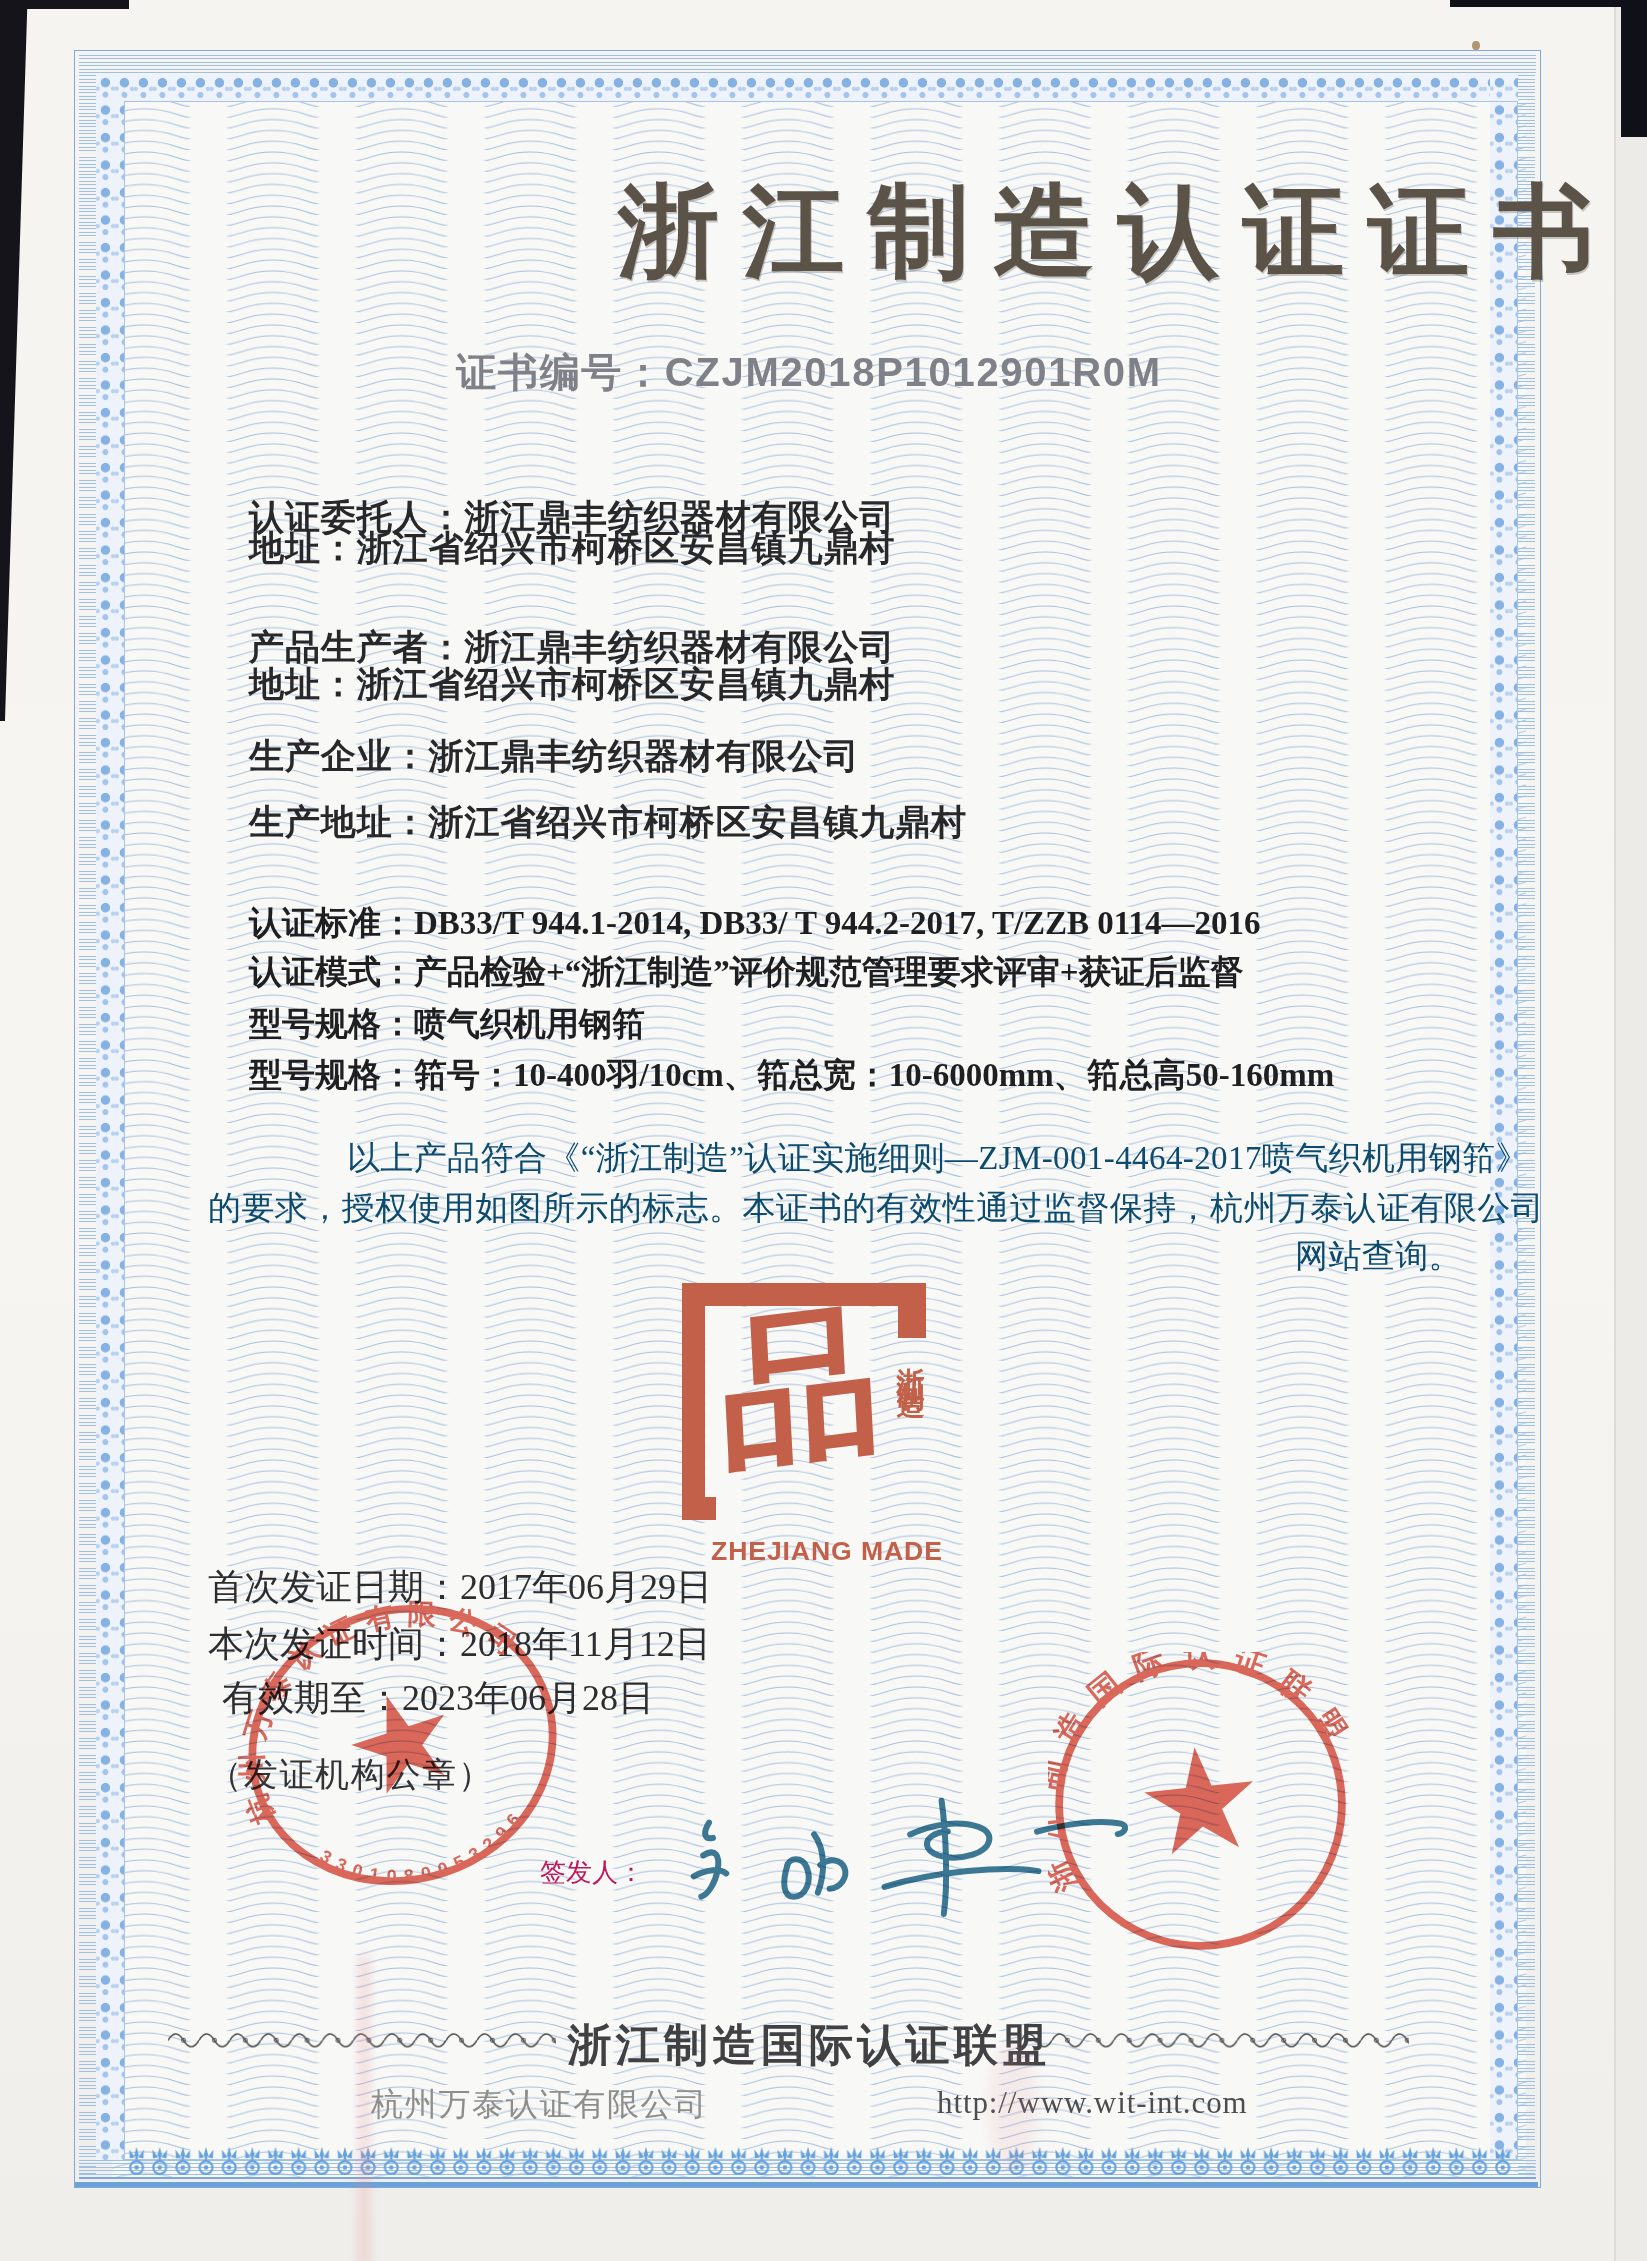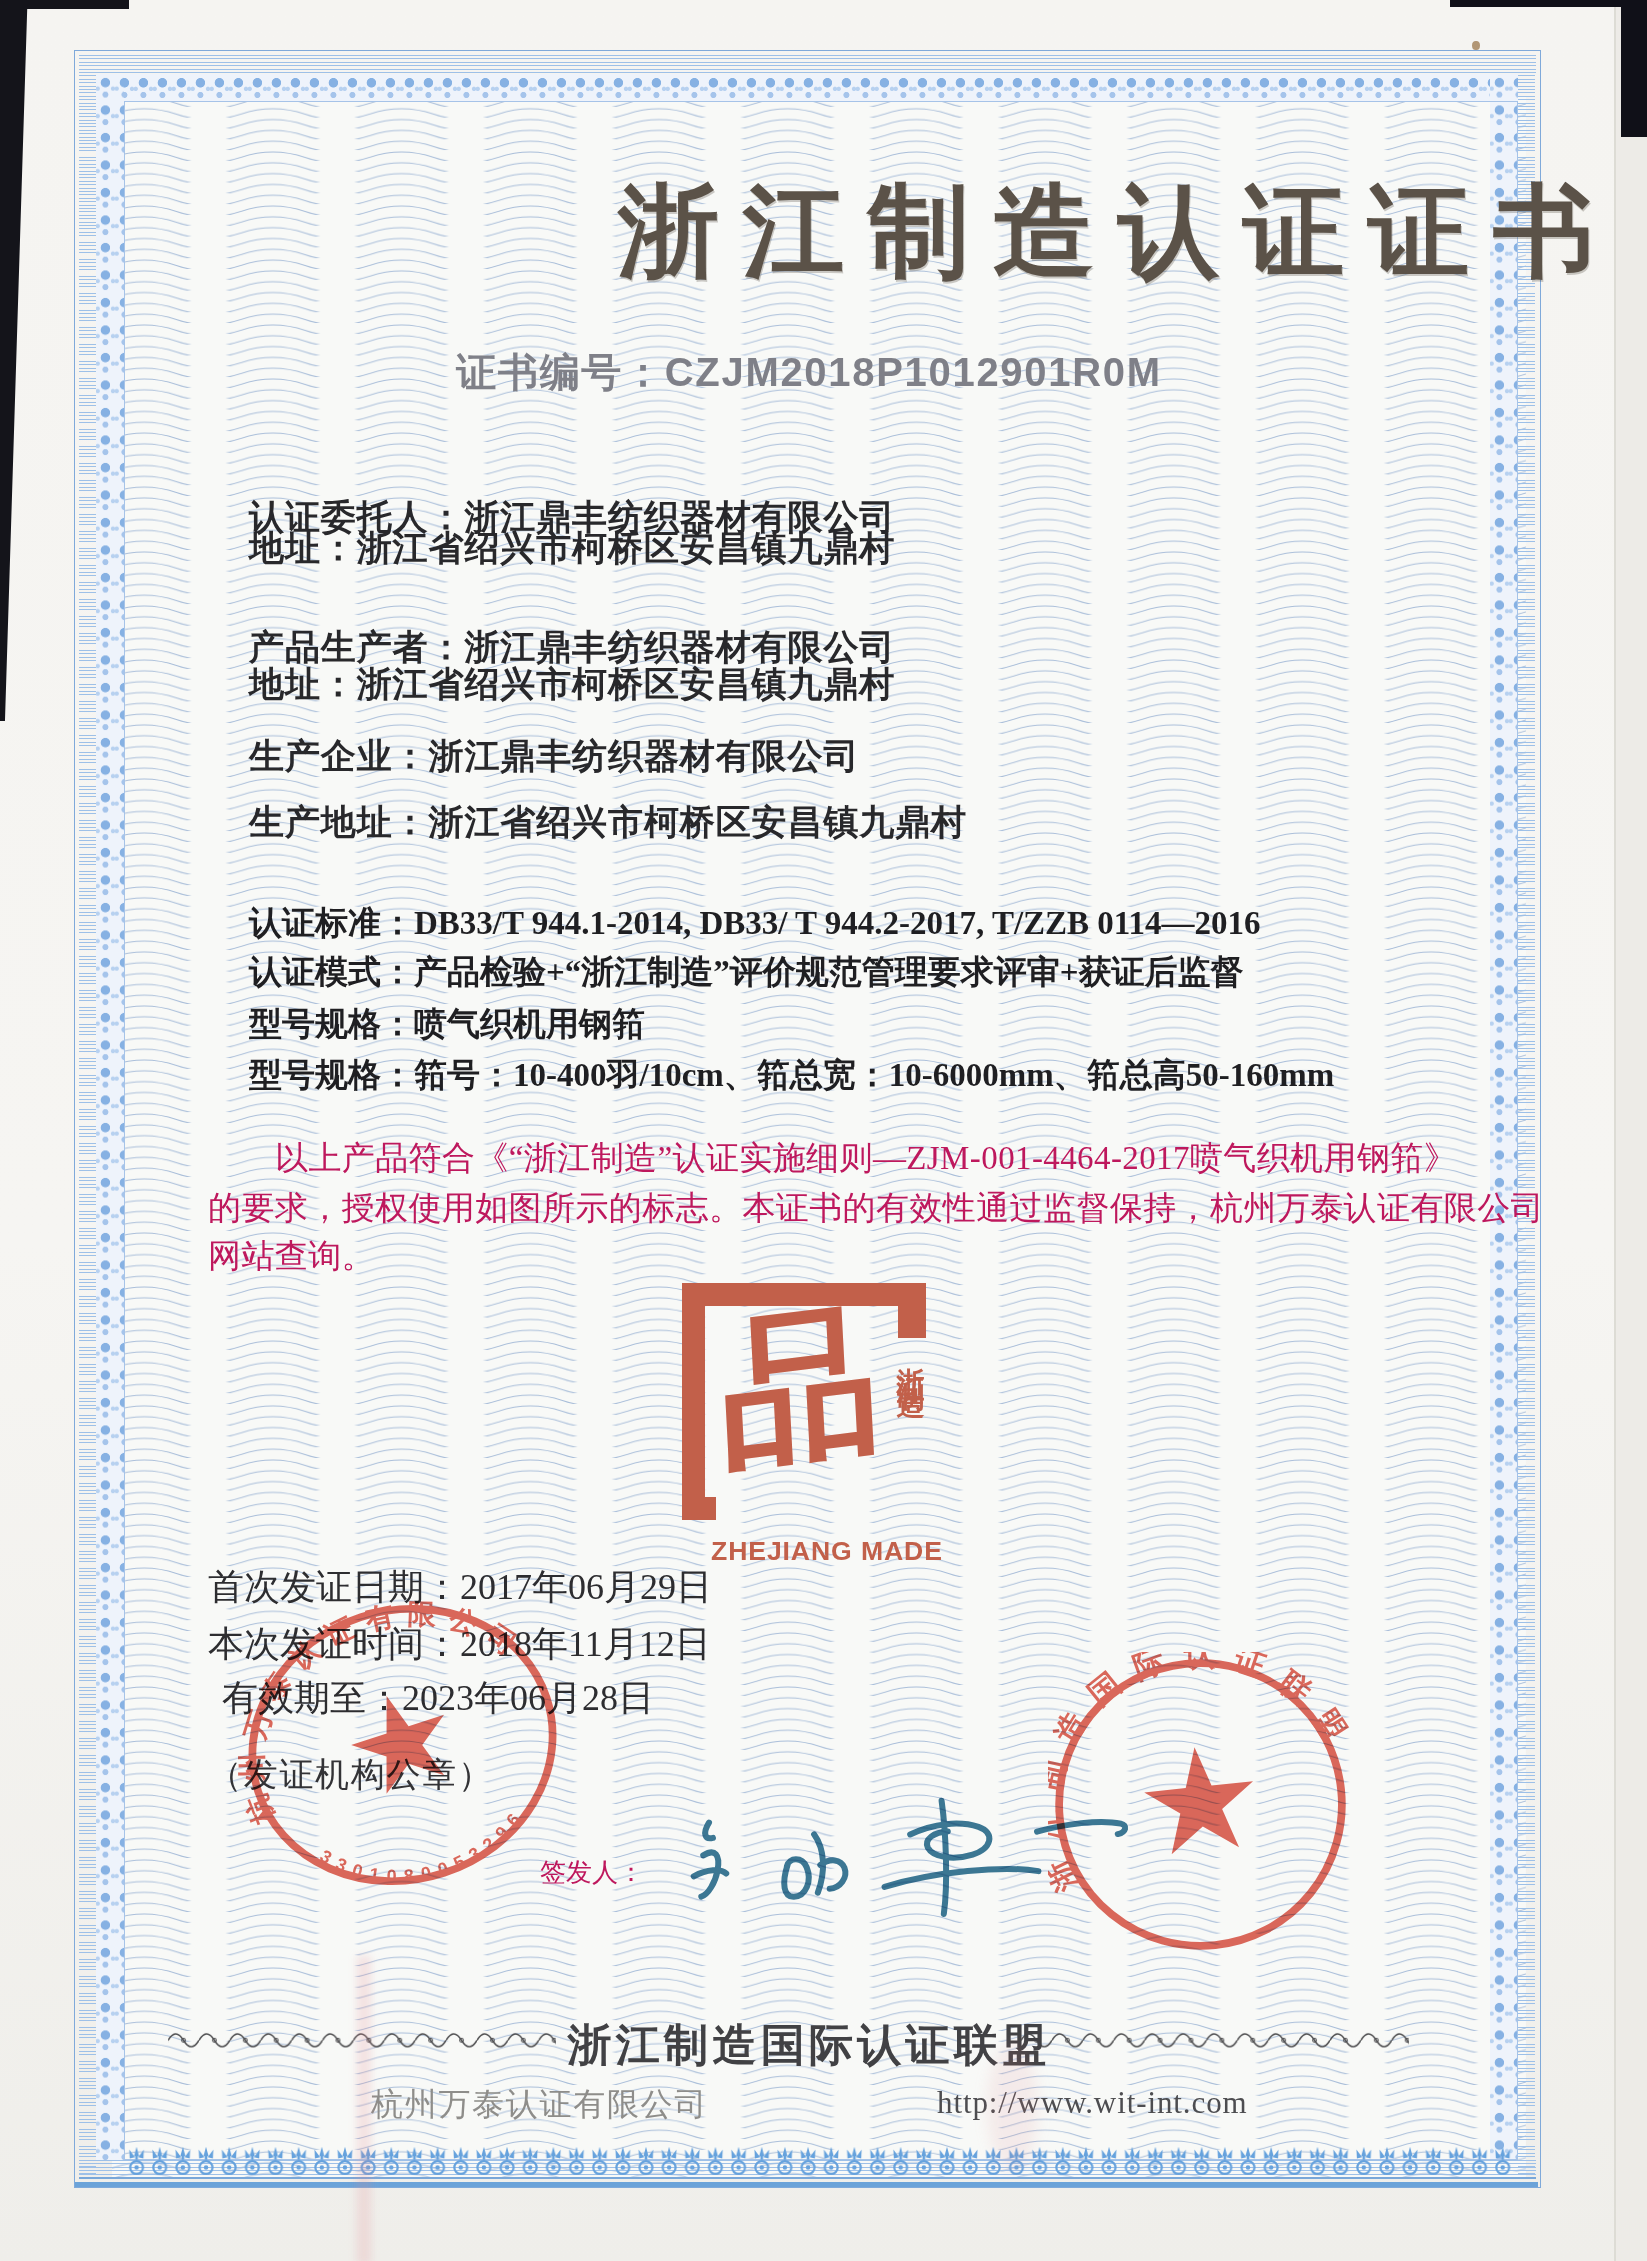--- a/index.html
+++ b/index.html
@@ -55,21 +55,21 @@
     font-size:101px;letter-spacing:24px;color:#5b5248;
     text-shadow:0.9px 1.7px 0 rgba(60,50,40,.25);}
   .certno{left:0;top:345px;width:1618px;text-align:center;
     font-weight:700;font-size:40px;letter-spacing:1.7px;color:#7f8088;}
   .field{left:249px;width:1244px;height:45px;font-weight:700;font-size:35px;
     color:#28282b;letter-spacing:0.9px;white-space:nowrap;}
   .spec{left:249px;width:1252px;height:43px;font-size:33px;color:#1f1f22;white-space:nowrap;}
   .spec .lab{font-weight:700;font-family:"Liberation Sans",sans-serif;}
   .spec .val{font-weight:600;font-family:"Liberation Serif",serif;}
   .stmt{left:208px;width:1254px;font-family:"Liberation Serif",serif;
-    font-size:33px;color:#be185d;letter-spacing:0.4px;white-space:nowrap;}
+    font-size:33px;color:#0c4a6e;letter-spacing:0.4px;white-space:nowrap;text-align:right;}
   .stmt.indent{padding-left:67px;}
   .dateline{left:208px;width:772px;font-family:"Liberation Serif",serif;
     font-size:36px;font-weight:500;color:#2d2d30;white-space:nowrap;}
   .sealnote{left:208px;top:1752px;font-family:"Liberation Serif",serif;
     font-size:34px;color:#333336;letter-spacing:1.7px;}
   .issuer{left:540px;top:1855px;font-family:"Liberation Serif",serif;
     font-size:26px;color:#be185d;}
   .footer-title{left:0;top:2016px;width:1618px;text-align:center;
     font-family:"Liberation Serif",serif;font-weight:700;
     font-size:44px;letter-spacing:4.3px;color:#414144;}

